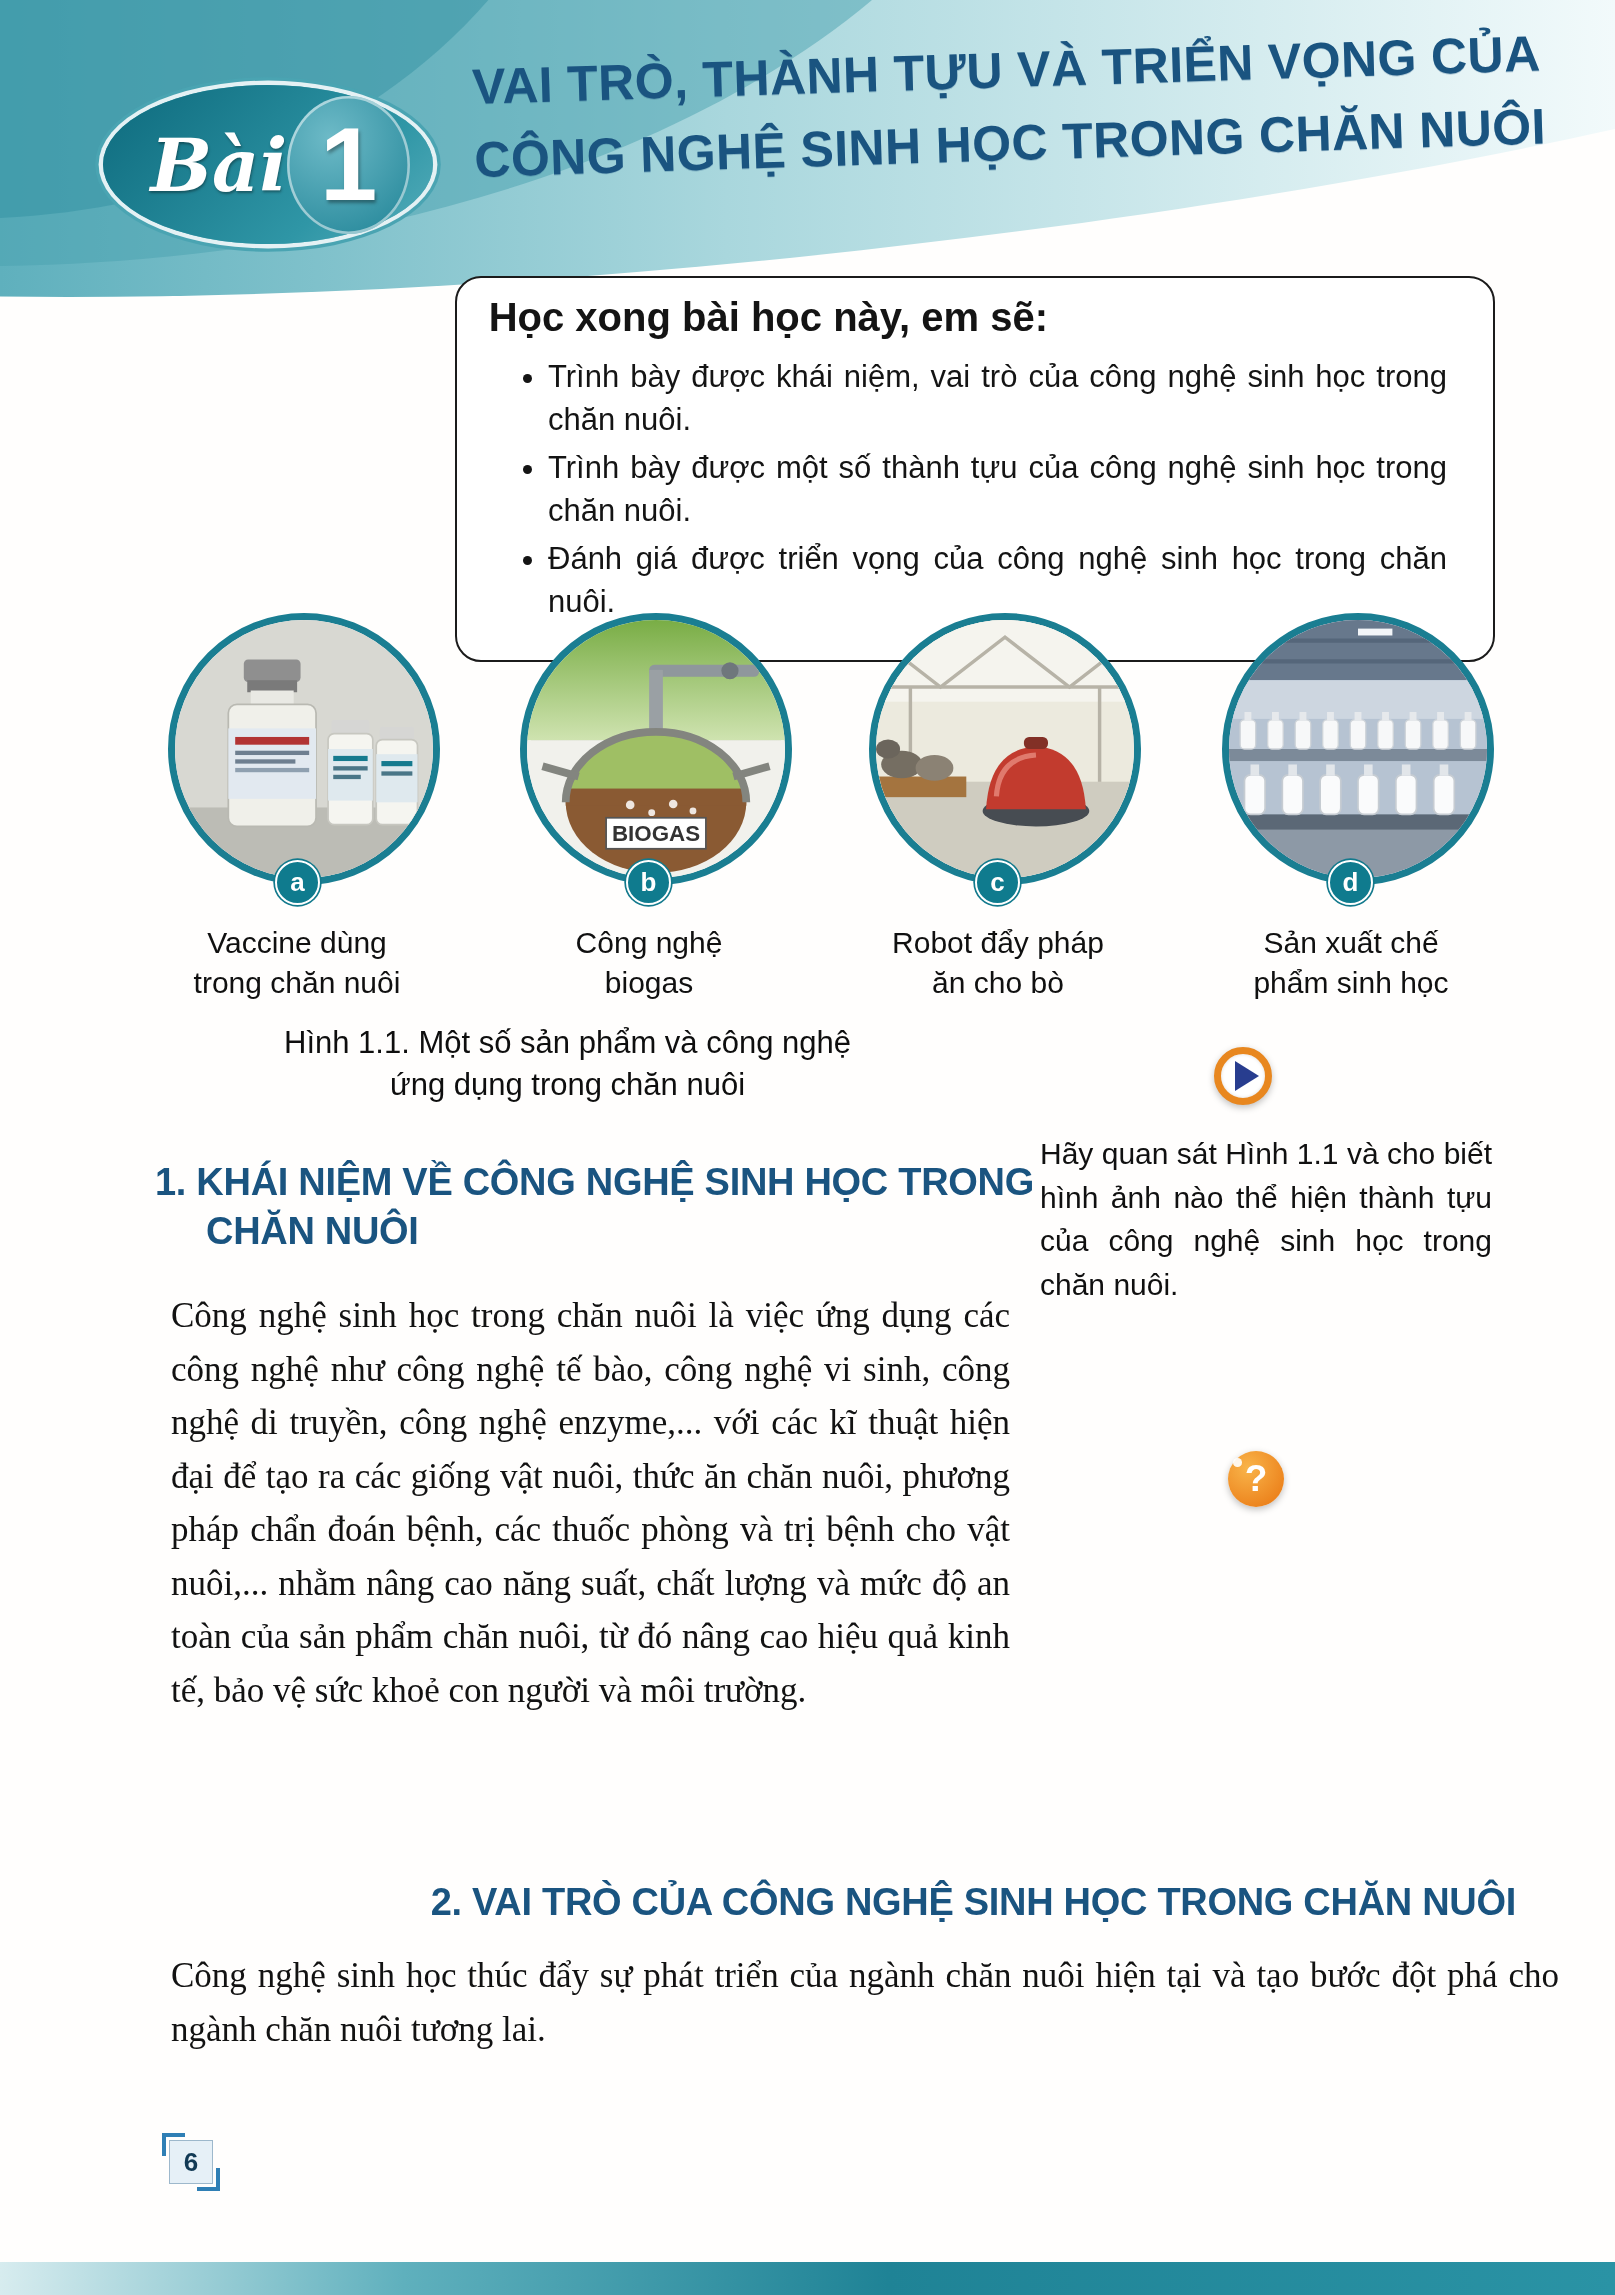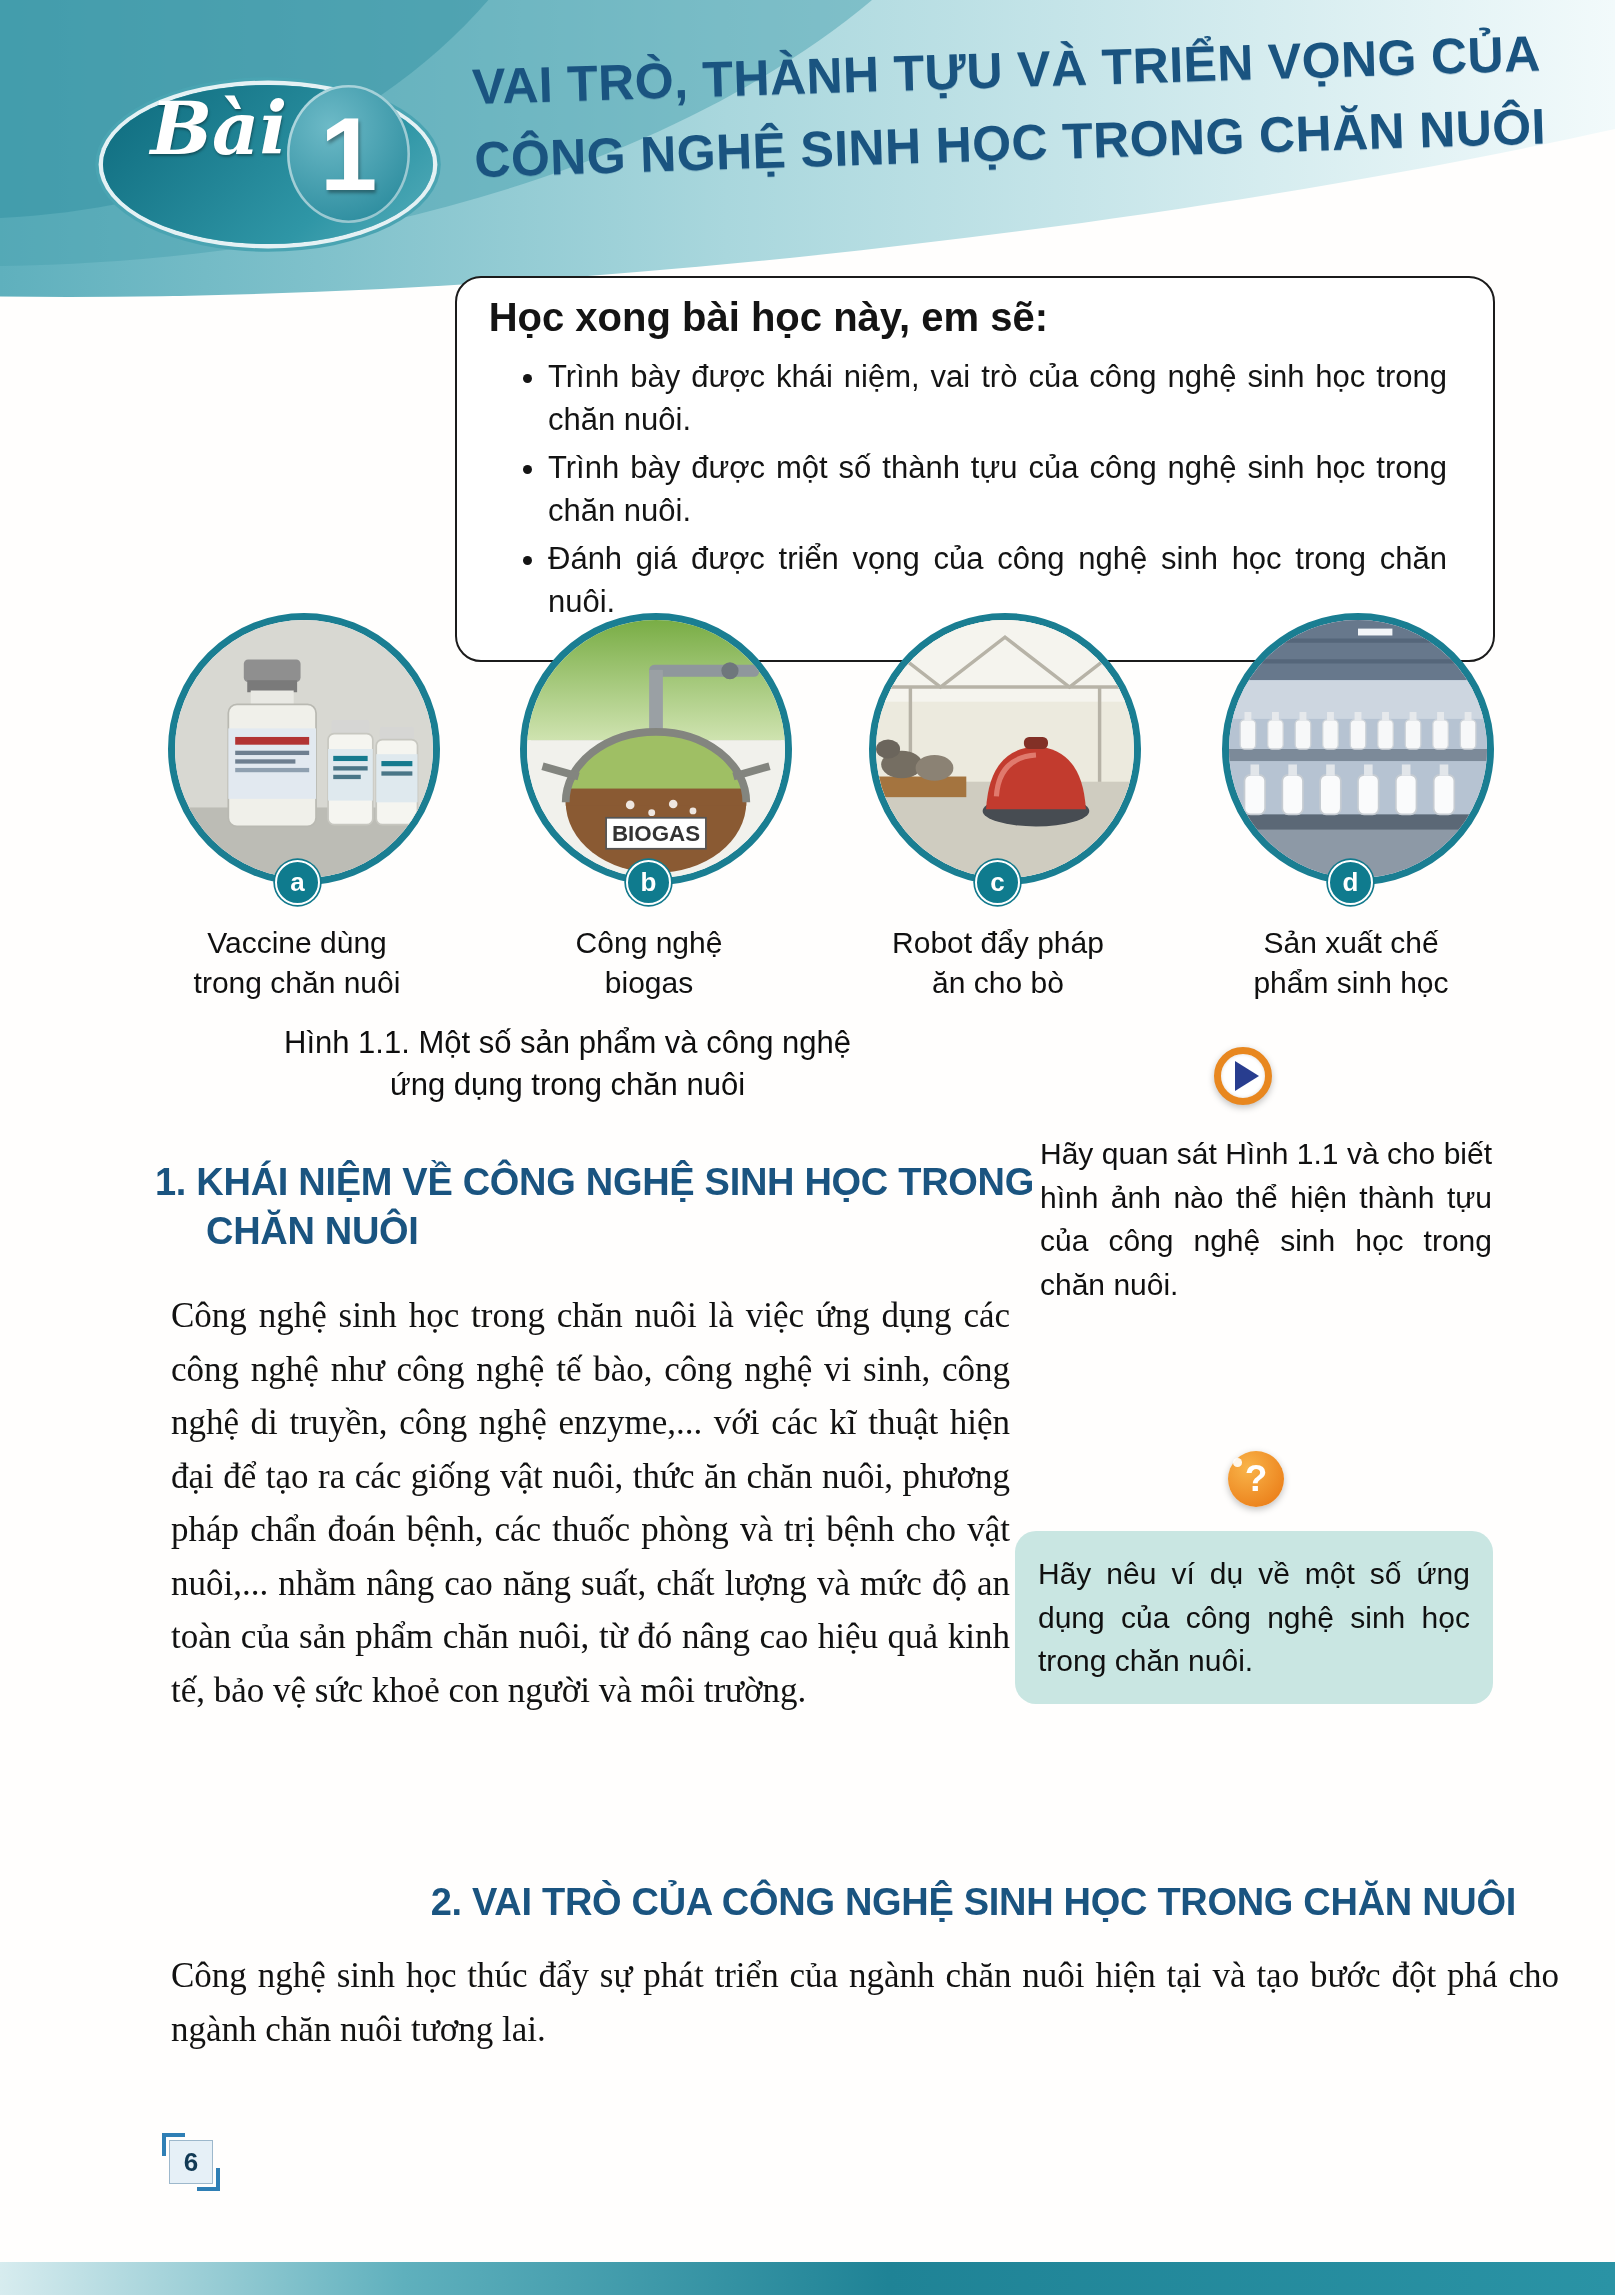--- a/index.html
+++ b/index.html
@@ -10,21 +10,21 @@
     color:#141414;
   }
   
   .header-band{position:absolute;left:0;top:0;width:1615px;height:375px;}
   
   .lesson-badge{
     position:absolute; left:103px; top:85px; width:330px; height:159px;
     border-radius:50%;
     background:linear-gradient(135deg,#0d6a7d 0%,#2f96a6 70%,#57aebb 100%);
     box-shadow:0 0 0 4.4px rgba(255,255,255,.85), 0 0 0 7.8px #4aa4b2;
-    display:flex; justify-content:space-between;
+    display:flex; align-items:center; justify-content:space-between;
     padding:0 23px; box-sizing:border-box;
   }
   .badge-label{
     font-family:"DejaVu Serif","Liberation Serif",serif;
     font-style:italic; font-weight:bold; color:#ffffff;
     font-size:73px; padding-left:24.4px; text-shadow:0.9px 1.7px 2.6px rgba(0,0,0,.35);
   }
   .badge-num-circle{
     width:138px; height:138px; border-radius:50%;
     background:radial-gradient(circle at 35% 30%, #6dbac7, #1f8396);
@@ -327,21 +327,20 @@
   </div>
   <div class="activity-text">Hãy quan sát Hình 1.1 và cho biết hình ảnh nào thể hiện thành tựu của công nghệ sinh học trong chăn nuôi.</div>
 
   <h2 class="sec-head sec1-head">1. KHÁI NIỆM VỀ CÔNG NGHỆ SINH HỌC TRONG
 CHĂN NUÔI</h2>
   <p class="body-text body1">Công nghệ sinh học trong chăn nuôi là việc ứng dụng các công nghệ như công nghệ tế bào, công nghệ vi sinh, công nghệ di truyền, công nghệ enzyme,... với các kĩ thuật hiện đại để tạo ra các giống vật nuôi, thức ăn chăn nuôi, phương pháp chẩn đoán bệnh, các thuốc phòng và trị bệnh cho vật nuôi,... nhằm nâng cao năng suất, chất lượng và mức độ an toàn của sản phẩm chăn nuôi, từ đó nâng cao hiệu quả kinh tế, bảo vệ sức khoẻ con người và môi trường.</p>
 
   <div class="q-icon">
     <span>?</span>
   </div>
-  <div class="q-box">Hãy nêu ví dụ về một số ứng dụng của công nghệ sinh học trong chăn nuôi.</div>
 
   <h2 class="sec-head sec2-head">2. VAI TRÒ CỦA CÔNG NGHỆ SINH HỌC TRONG CHĂN NUÔI</h2>
   <p class="body-text body2">Công nghệ sinh học thúc đẩy sự phát triển của ngành chăn nuôi hiện tại và tạo bước đột phá cho ngành chăn nuôi tương lai.</p>
 
   <div class="page-num">
     <div class="box">6</div>
   </div>
   <div class="bottom-band"></div>
 
 </div>

